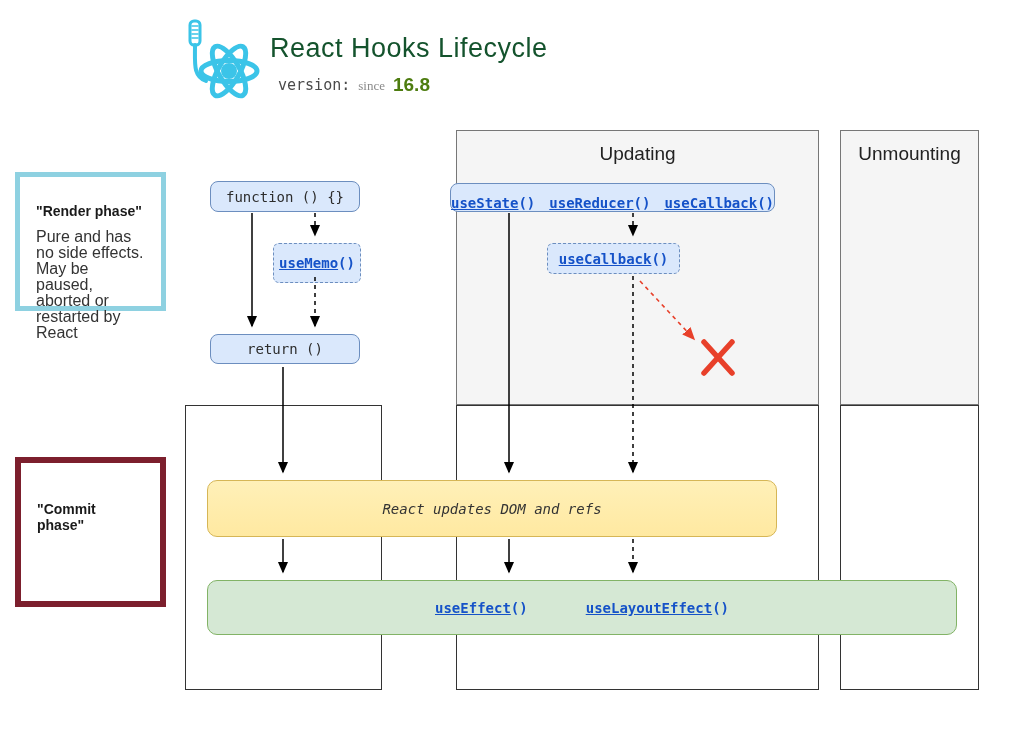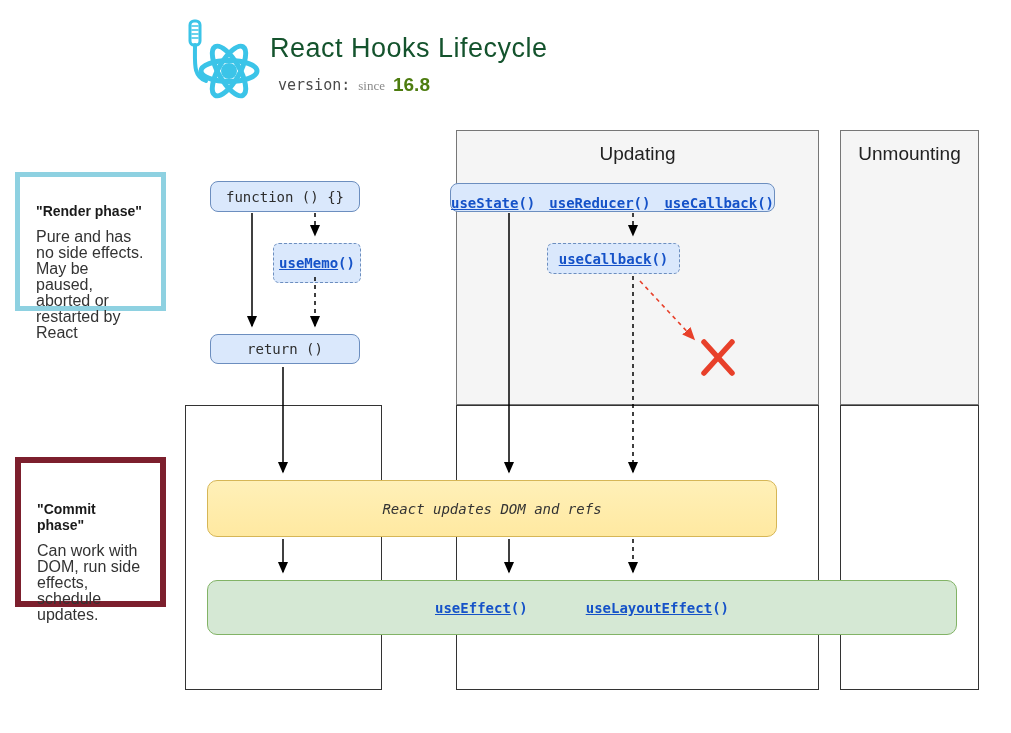--- a/index.html
+++ b/index.html
@@ -118,21 +118,20 @@
   <div id="version-line">
     <span class="vlabel">version:</span><span class="vsince">since</span><span class="vvalue">16.8</span>
   </div>
 
   <div class="note" id="note-render">
     <h3>"Render phase"</h3>
     <p>Pure and has no side effects. May be paused, aborted or restarted by React</p>
   </div>
   <div class="note" id="note-commit">
     <h3>"Commit phase"</h3>
-    <p>Can work with DOM, run side effects, schedule updates.</p>
   </div>
 
   <div class="col-bottom" id="col-mounting-bottom"></div>
 
   <div class="col-top" id="col-updating-top">
     <div class="col-label">Updating</div>
   </div>
   <div class="col-bottom" id="col-updating-bottom"></div>
 
   <div class="col-top" id="col-unmounting-top">

